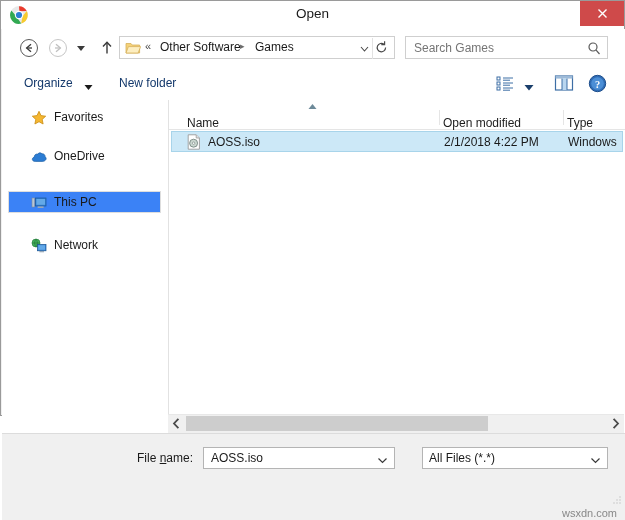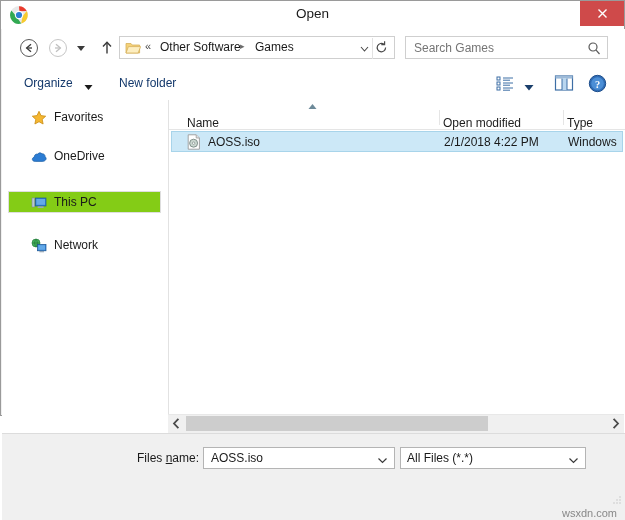--- a/index.html
+++ b/index.html
@@ -208,21 +208,21 @@
   }
   .nav-item {
     position: absolute;
     left: 6px;
     width: 153px; height: 22px;
     box-sizing: border-box;
     cursor: pointer;
     border: 1px solid transparent;
   }
   .nav-item.selected {
-    background: #84cc16;
+    background: #3b82f6;
     border: 1px solid #dedede;
   }
   .nav-item-icon {
     position: absolute; left: 22px; top: 3px;
     width: 16px; height: 16px;
   }
   .nav-item-label {
     position: absolute; left: 45px; top: 3px;
     font-size: 12px; color: #1a1a1a;
     white-space: nowrap;
@@ -341,21 +341,21 @@
     font-family: "Liberation Sans", sans-serif;
     font-size: 12px;
     color: #1a1a1a;
   }
   .combo-chev {
     position: absolute; right: 6px; top: 6px;
     cursor: pointer;
   }
   .filter-combo {
     position: absolute;
-    left: 398px; top: 13px;
+    left: 420px; top: 13px;
     width: 186px; height: 22px;
     box-sizing: border-box;
     border: 1px solid #b4b4b4;
     background: #ffffff;
     cursor: pointer;
     padding-left: 6px;
   }
   .filter-text {
     position: absolute; left: 6px; top: 3px;
     font-size: 12px; color: #1a1a1a;
@@ -597,21 +597,21 @@
     <div class="hscroll-thumb" style="width: 302.4px;"></div>
     <div class="hscroll-arrow hscroll-right">
       <svg width="17" height="17" viewBox="0 0 17 17">
         <path d="M6.6 3.8 L11 8.5 L6.6 13.2" fill="none" stroke="#4a4a4a" stroke-width="1.8"></path>
       </svg>
     </div>
   </div>
 
   <div class="footer">
 
-    <span class="fn-label"><span>Files </span><u>n</u><span>ame:</span></span>
+    <span class="fn-label"><span>File </span><u>n</u><span>ame:</span></span>
 
     <div class="fn-combo">
       <input class="fn-input" type="text" value="AOSS.iso" style="">
       <span class="combo-chev">
         <svg width="11" height="9" viewBox="0 0 11 9">
           <path d="M1.5 2.5 L5.5 6.5 L9.5 2.5" fill="none" stroke="#3a3a3a" stroke-width="1.2"></path>
         </svg>
       </span>
     </div>
 

